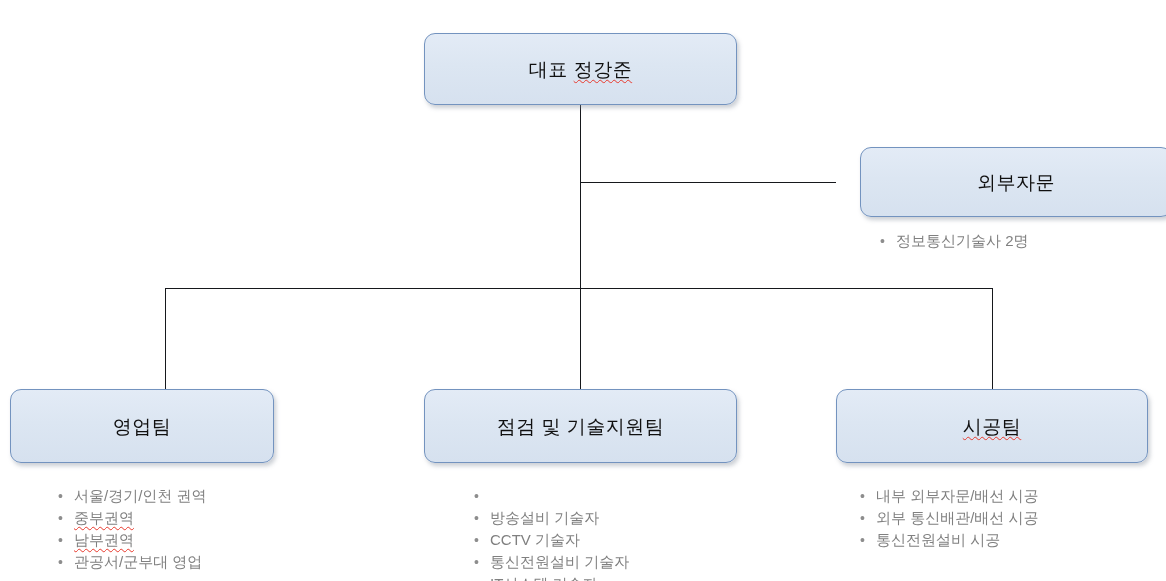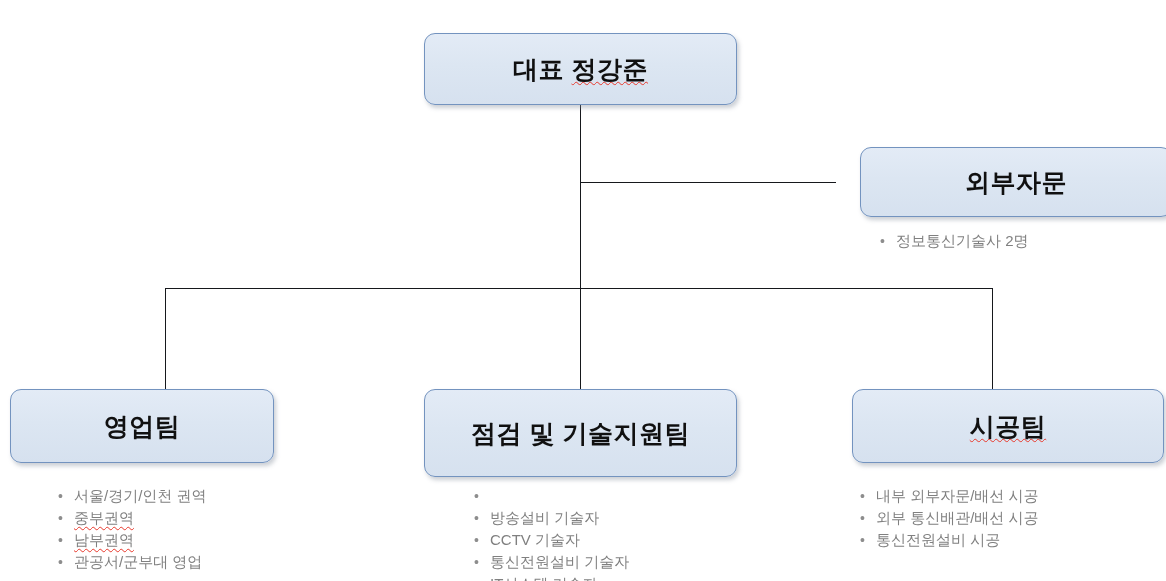--- a/index.html
+++ b/index.html
@@ -26,22 +26,22 @@
     box-sizing: border-box;
     border: 1px solid #7393bf;
     border-radius: 11px;
     background: linear-gradient(180deg, #e3ebf6 0%, #dce6f2 45%, #d6e1ef 100%);
     box-shadow: 2px 3px 4px rgba(130,140,155,0.42);
     display: flex;
     align-items: center;
     justify-content: center;
   }
   .node-title {
-    font-weight: bold;
-    font-size: 25px;
+    font-weight: normal;
+    font-size: 19px;
     color: #101010;
     letter-spacing: 0.5px;
     white-space: nowrap;
     line-height: 1;
     position: relative;
   }
   .wavy {
     text-decoration: underline;
     text-decoration-color: #e8392c;
     text-decoration-style: wavy;
@@ -137,21 +137,21 @@
     <div class="bullet-row">
       <span class="bullet-mark">•</span>
       <span class="bullet-text wavy">남부권역</span>
     </div>
     <div class="bullet-row">
       <span class="bullet-mark">•</span>
       <span class="bullet-text">관공서/군부대 영업</span>
     </div>
   </div>
 
-  <div class="node-box" style="left:424px; top:389px; width:313px; height:88px;">
+  <div class="node-box" style="left:424px; top:389px; width:313px; height:74px;">
     <span class="node-title">점검 및 기술지원팀</span>
   </div>
 
   <div class="bullet-list" style="left:474px; top:485px;">
     <div class="bullet-row">
       <span class="bullet-mark">•</span>
     </div>
     <div class="bullet-row">
       <span class="bullet-mark">•</span>
       <span class="bullet-text">방송설비 기술자</span>
@@ -163,21 +163,21 @@
     <div class="bullet-row">
       <span class="bullet-mark">•</span>
       <span class="bullet-text">통신전원설비 기술자</span>
     </div>
     <div class="bullet-row">
       <span class="bullet-mark">•</span>
       <span class="bullet-text">IT시스템 기술자</span>
     </div>
   </div>
 
-  <div class="node-box" style="left:836px; top:389px; width:312px; height:74px;margin-left:16px;">
+  <div class="node-box" style="left:836px; top:389px; width:312px; height:74px;">
     <span class="node-title wavy">시공팀</span>
   </div>
 
   <div class="bullet-list" style="left:860px; top:485px;">
     <div class="bullet-row">
       <span class="bullet-mark">•</span>
       <span class="bullet-text">내부 외부자문/배선 시공</span>
     </div>
     <div class="bullet-row">
       <span class="bullet-mark">•</span>

